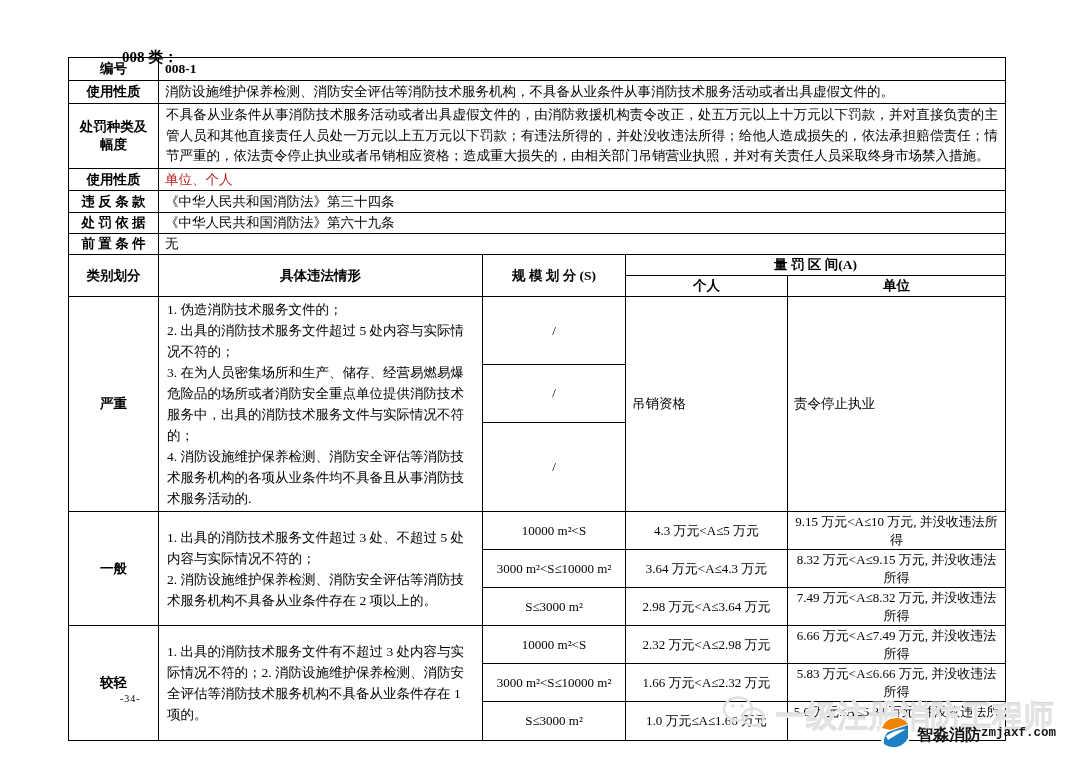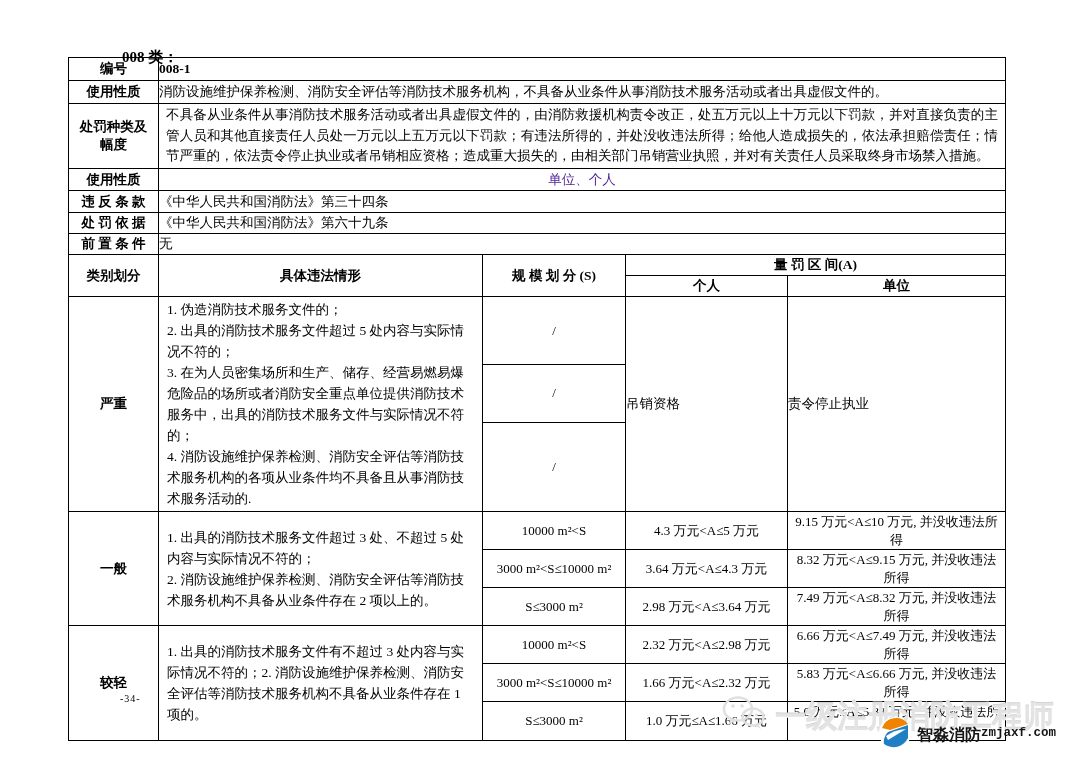--- a/index.html
+++ b/index.html
@@ -6,26 +6,26 @@
   body{
     width:1080px;height:763px;position:relative;background:#ffffff;
     font-family:"Liberation Serif","DejaVu Serif",serif;color:#000;
   }
   .heading{position:absolute;left:122px;top:36px;font-size:15px;font-weight:bold;margin-top:12px;}
   table.law{
     position:absolute;left:68px;top:57px;width:937px;
     border-collapse:collapse;table-layout:fixed;
   }
   td{
-    border:1px solid #000;font-size:13.5px;padding:1px 0;
+    border:1px solid #000;font-size:13.5px;padding:1px 6px;
     vertical-align:middle;overflow:hidden;
   }
   .lbl{font-weight:bold;text-align:center;white-space:pre-line;padding:1px 2px;margin-left:40px;}
   .bold{font-weight:bold;}
-  .red{color:#4c1d95;text-align:center;}
+  .red{color:#b91c1c;}
   .just{text-align:justify;line-height:20.5px;padding:1px 7px;}
   .ctr{text-align:left;}
   .sit{white-space:pre-line;line-height:21px;padding:2px 8px;}
   .range{font-size:13px;line-height:1.35;text-align:center;padding:1px 4px;}
   .scale{text-align:center;font-size:13px;}
   tr.h23{height:23px} tr.h65{height:65px} tr.h22{height:22px} tr.h21{height:21px}
   tr.h18{height:18px}
   tr.hs1{height:55px} tr.hs2{height:46px} tr.hs3{height:72px}
   tr.hg1{height:38px} tr.hg2{height:37px} tr.hg3{height:38px}
   tr.hl1{height:37px} tr.hl2{height:37px} tr.hl3{height:36px}

